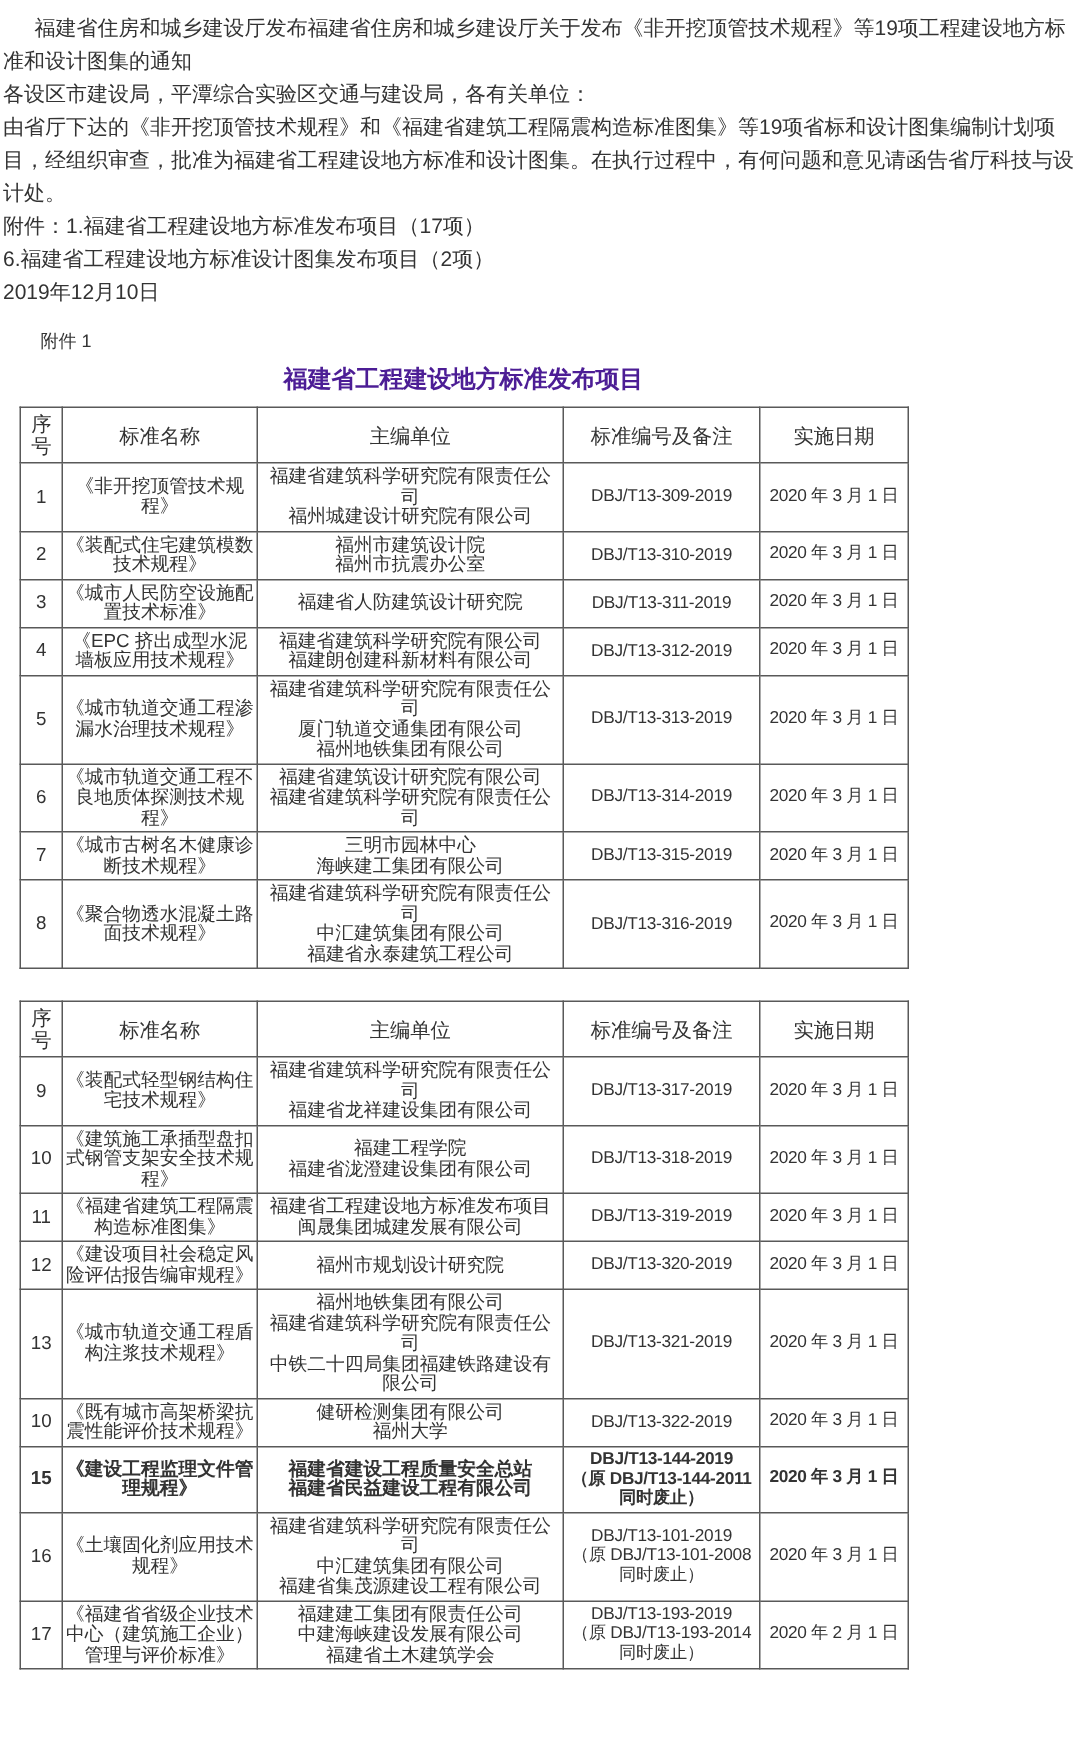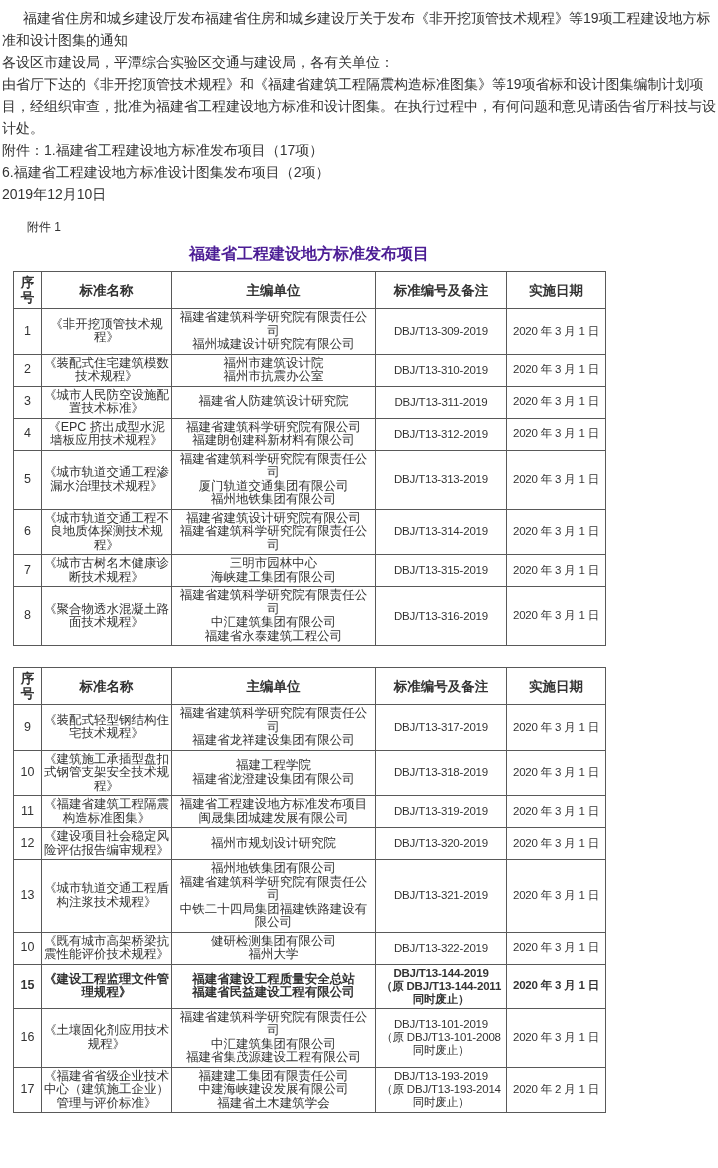--- a/index.html
+++ b/index.html
@@ -45,21 +45,21 @@
   th, td {
     border: 1px solid #595959;
     text-align: center;
     vertical-align: middle;
     white-space: pre-line;
     word-break: break-all;
     color: #333333;
   }
   th {
     font-size: 13.5px;
-    font-weight: bold;
+    font-weight: normal;
     line-height: 15px;
     padding: 3px 1px;
   }
   td {
     font-size: 12.5px;
     line-height: 13.5px;
     padding: 2px 2px;
   }
   td.code { font-size: 11.5px; letter-spacing: -0.2px; line-height: 13px; }
   td.date, td.atlas, td.unified { font-size: 11.5px; white-space: nowrap; letter-spacing: -0.2px; }

